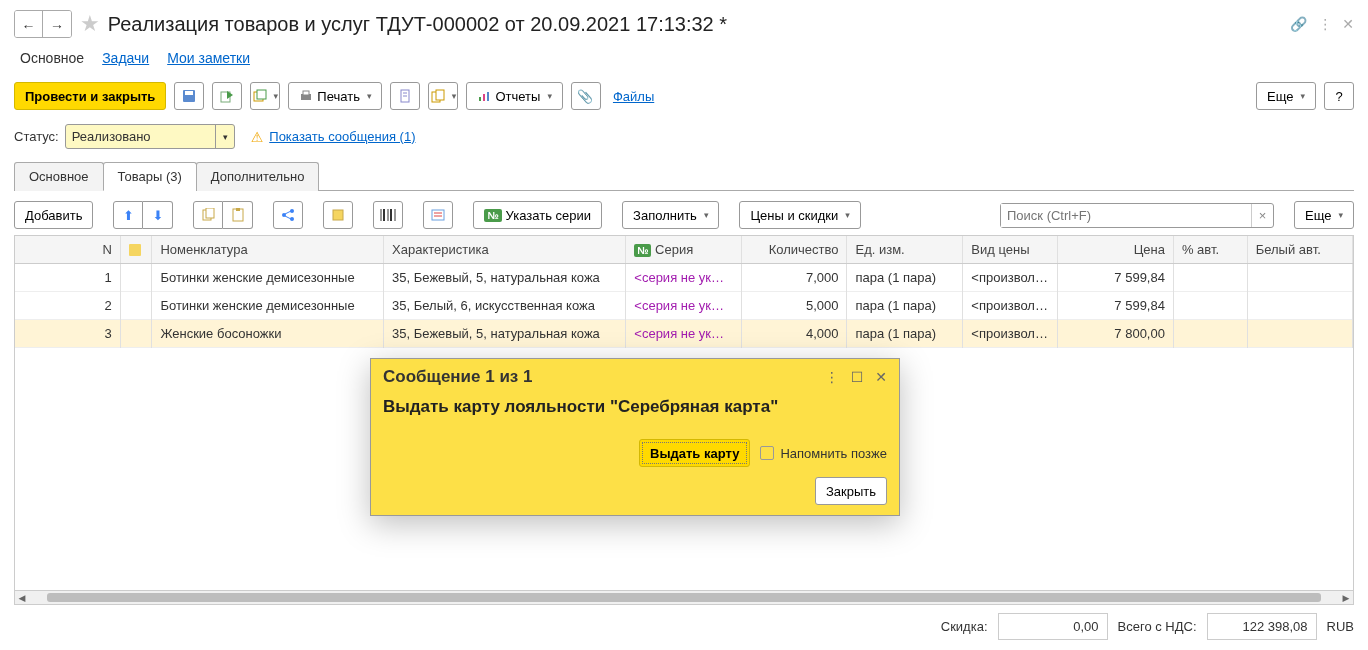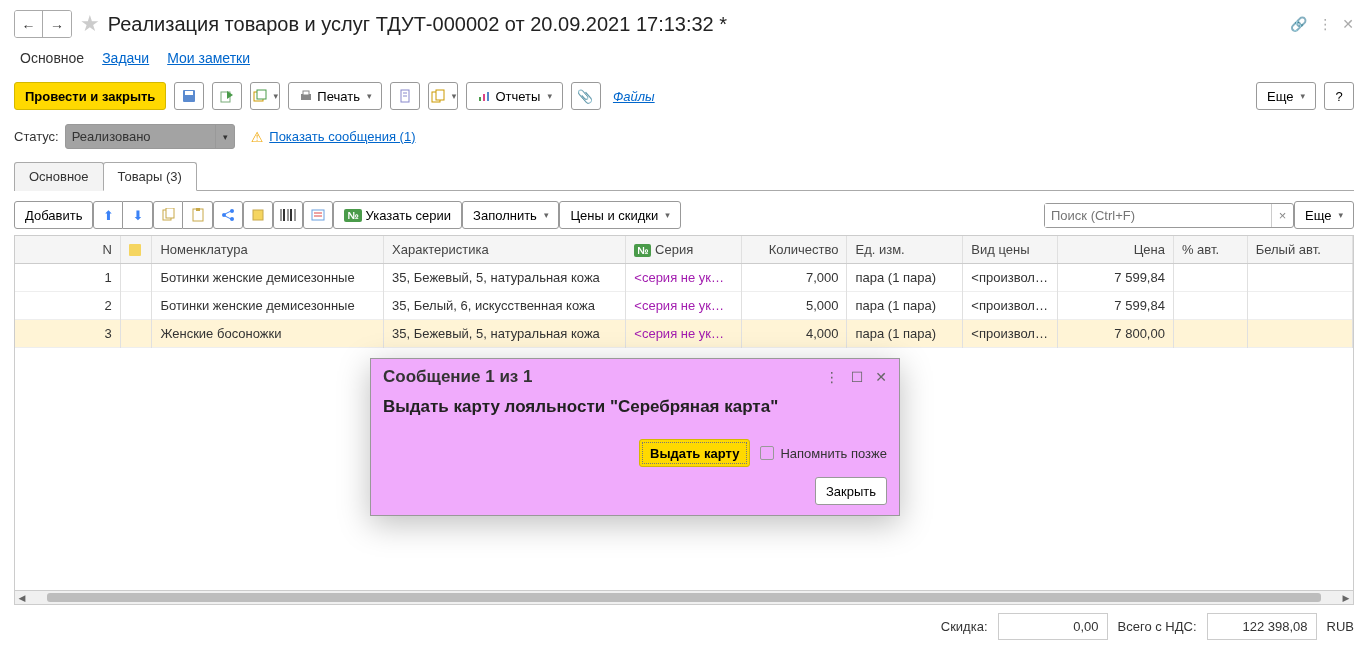--- a/index.html
+++ b/index.html
@@ -17,42 +17,42 @@
 
 .sub-tabs { display: flex; gap: 18px; margin: 0 0 14px 6px; padding-bottom: 2px;}
 .sub-tab { font-size: 14px; cursor: pointer; }
 .sub-tab.active { color: #333; }
 .sub-tab.link { color: #06c; text-decoration: underline; }
 
 .toolbar { display: flex; align-items: center; gap: 8px; margin-bottom: 14px; flex-wrap: nowrap; }
 .btn { border: 1px solid #999; border-radius: 3px; padding: 5px 10px; background: #fff; cursor: pointer; font-size: 13px; display: inline-flex; align-items: center; gap: 4px; height: 28px; white-space: nowrap; }
 .btn.primary { background: #ffd900; border-color: #d4b800; font-weight: bold; }
 .btn.icon-only { width: 30px; padding: 0; justify-content: center; }
-.toolbar .link-text { color: #06c; text-decoration: underline; cursor: pointer; margin-left: 4px; font-style: italic; }
+.toolbar .link-text { color: #06c; text-decoration: underline; cursor: pointer; margin-left: 4px; }
 .toolbar-spacer { flex: 1; }
 .chevron { font-size: 9px; color: #666; margin-left: 3px; }
 
 .status-row { display: flex; align-items: center; gap: 6px; margin-bottom: 12px; }
 .status-label { font-size: 13px; }
 .select-wrap { position: relative; display: inline-flex; }
-.select-box { border: 1px solid #999; border-radius: 3px; padding: 4px 26px 4px 6px; width: 170px; background: #a3a3a3; }
+.select-box { border: 1px solid #999; border-radius: 3px; padding: 4px 26px 4px 6px; width: 170px; background: #fef9c3; }
 .select-arrow { position: absolute; right: 0; top: 0; bottom: 0; width: 20px; display: flex; align-items: center; justify-content: center; border-left: 1px solid #999; font-size: 9px; }
 .warning-icon { color: #f0a500; font-size: 14px; margin-left: 10px; }
 .msg-link { color: #06c; text-decoration: underline; cursor: pointer; }
 
 .content-tabs { display: flex; border-bottom: 1px solid #aaa; }
 .ctab { padding: 6px 14px; border: 1px solid #aaa; border-bottom: none; background: #f3f3f3; cursor: pointer; border-radius: 3px 3px 0 0; margin-right: -1px; position: relative; bottom: -1px; }
 .ctab.active { background: #fff; border-bottom: 1px solid #fff; }
 
-.tab-toolbar { display: flex; align-items: center; gap: 0; margin: 10px 0 6px 0; }
+.tab-toolbar { display: flex; align-items: center; gap: 20px; margin: 10px 0 6px 0; }
 .tab-toolbar .btn-group { display: flex; }
 .tab-toolbar .btn-group .btn { border-radius: 0; }
 .tab-toolbar .btn-group .btn:first-child { border-radius: 3px 0 0 3px; }
 .tab-toolbar .btn-group .btn:last-child { border-radius: 0 3px 3px 0; border-left: none; }
-.search-wrap { display: flex; border: 1px solid #999; border-radius: 3px; width: 250px; }
+.search-wrap { display: flex; border: 1px solid #999; border-radius: 3px; width: 274px; }
 .search-input { flex: 1; border: none; padding: 4px 6px; font-size: 13px; outline: none; }
 .search-clear { width: 22px; display: flex; align-items: center; justify-content: center; border-left: 1px solid #ccc; cursor: pointer; color: #888; }
 .no-badge { background: #4a9b4a; color: #fff; font-size: 10px; padding: 1px 3px; border-radius: 2px; font-weight: bold; }
 
 .table-wrap { flex: 1; border: 1px solid #ccc; overflow: hidden; position: relative; display: flex; flex-direction: column; }
 table { width: 100%; border-collapse: collapse; table-layout: fixed; }
 th, td { border-right: 1px solid #e0e0e0; padding: 6px 8px; text-align: left; font-size: 13px; overflow: hidden; white-space: nowrap; text-overflow: ellipsis; }
 th { background: #f5f5f5; border-bottom: 1px solid #ccc; font-weight: normal; color: #444; }
 tbody tr { border-bottom: 1px solid #eee; }
 tbody tr.highlight { background: #fff4d6; }
@@ -72,21 +72,21 @@
 .hscroll { height: 14px; background: #f0f0f0; border-top: 1px solid #ccc; display: flex; }
 .hscroll-thumb { flex: 1; margin: 2px 18px; background: #bdbdbd; border-radius: 3px; }
 .hscroll-arr { width: 14px; display: flex; align-items: center; justify-content: center; font-size: 9px; color: #666; }
 
 .footer-row { display: flex; align-items: center; gap: 10px; margin-top: 8px; justify-content: flex-end; }
 .footer-label { font-size: 13px; }
 .footer-box { border: 1px solid #ccc; padding: 5px 8px; text-align: right; width: 110px; background: #fff; }
 .footer-links { margin-top: 10px; }
 .footer-links a { color: #06c; text-decoration: underline; margin-right: 8px; font-size: 13px; cursor: pointer; }
 
-.modal { position: absolute; left: 370px; top: 358px; width: 530px; background: #f0abfc; border: 1px solid #999; box-shadow: 0 8px 30px rgba(0,0,0,0.25); }
+.modal { position: absolute; left: 370px; top: 358px; width: 530px; background: #fde047; border: 1px solid #999; box-shadow: 0 8px 30px rgba(0,0,0,0.25); }
 .modal-header { display: flex; align-items: center; padding: 8px 12px 4px 12px; }
 .modal-title { font-size: 17px; font-weight: bold; }
 .modal-hbtns { margin-left: auto; display: flex; gap: 12px; color: #666; }
 .modal-hbtns span { cursor: pointer; font-size: 14px; }
 .modal-body { padding: 6px 12px 14px 12px; font-size: 17px; font-weight: bold; color: #222; }
 .modal-footer { display: flex; align-items: center; justify-content: flex-end; gap: 10px; padding: 8px 12px 10px 12px; }
 .modal-footer-lower { display: flex; justify-content: flex-end; padding: 0 12px 10px 12px; }
 .chk-wrap { display: inline-flex; align-items: center; gap: 6px; }
 .chk { width: 14px; height: 14px; border: 1px solid #999; border-radius: 2px; display: inline-block; }
 
@@ -185,20 +185,21 @@
       <div class="select-box">Реализовано</div>
       <div class="select-arrow">▾</div>
     </div>
     <span class="warning-icon">⚠</span>
     <span class="msg-link">Показать сообщения (1)</span>
   </div>
 
   <div class="content-tabs">
     <div class="ctab">Основное</div>
     <div class="ctab active">Товары (3)</div>
+    <div class="ctab">Дополнительно</div>
   </div>
 
   <div class="tab-toolbar">
     <button class="btn">Добавить</button>
     <div class="btn-group">
       <button class="btn icon-only" style="color:#3b82f6">⬆</button>
       <button class="btn icon-only" style="color:#3b82f6">⬇</button>
     </div>
     <div class="btn-group">
       <button class="btn icon-only">

